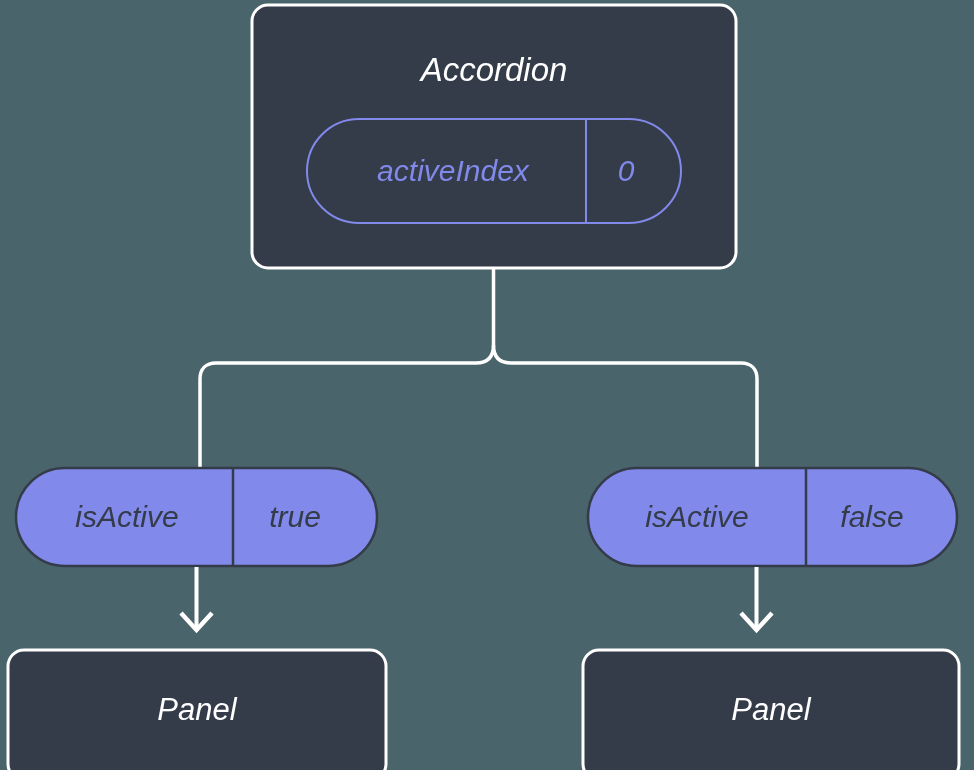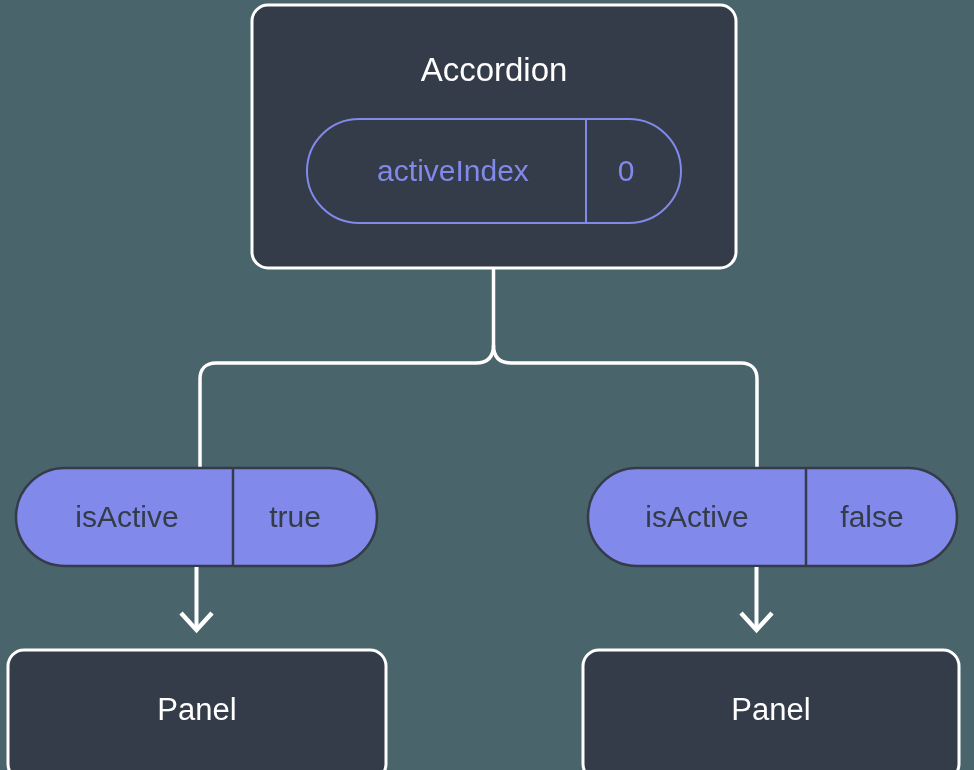--- a/index.html
+++ b/index.html
@@ -11,20 +11,21 @@
     width: 974px;
     height: 770px;
     overflow: hidden;
     font-family: "Liberation Sans", sans-serif;
   }
   #diagram-root {
     position: relative;
     width: 974px;
     height: 770px;
     background: #4a646c;
+    font-style: italic;
   }
   svg.diagram {
     display: block;
     width: 974px;
     height: 770px;
   }
   .node-box-fill {
     fill: #343b49;
   }
   .node-box-stroke {

